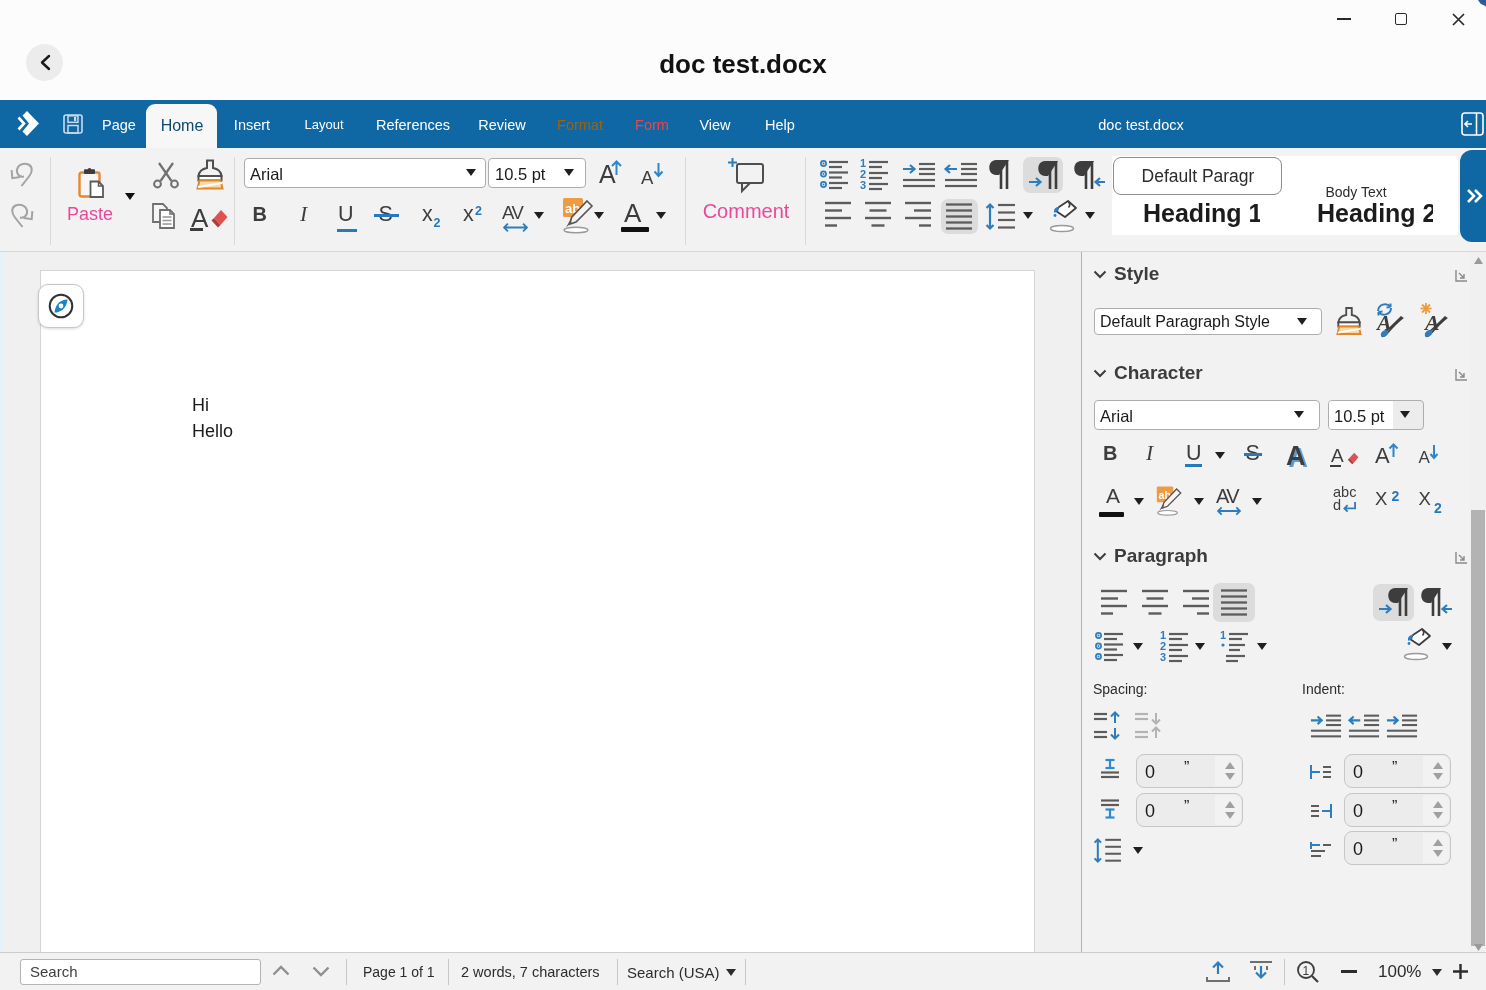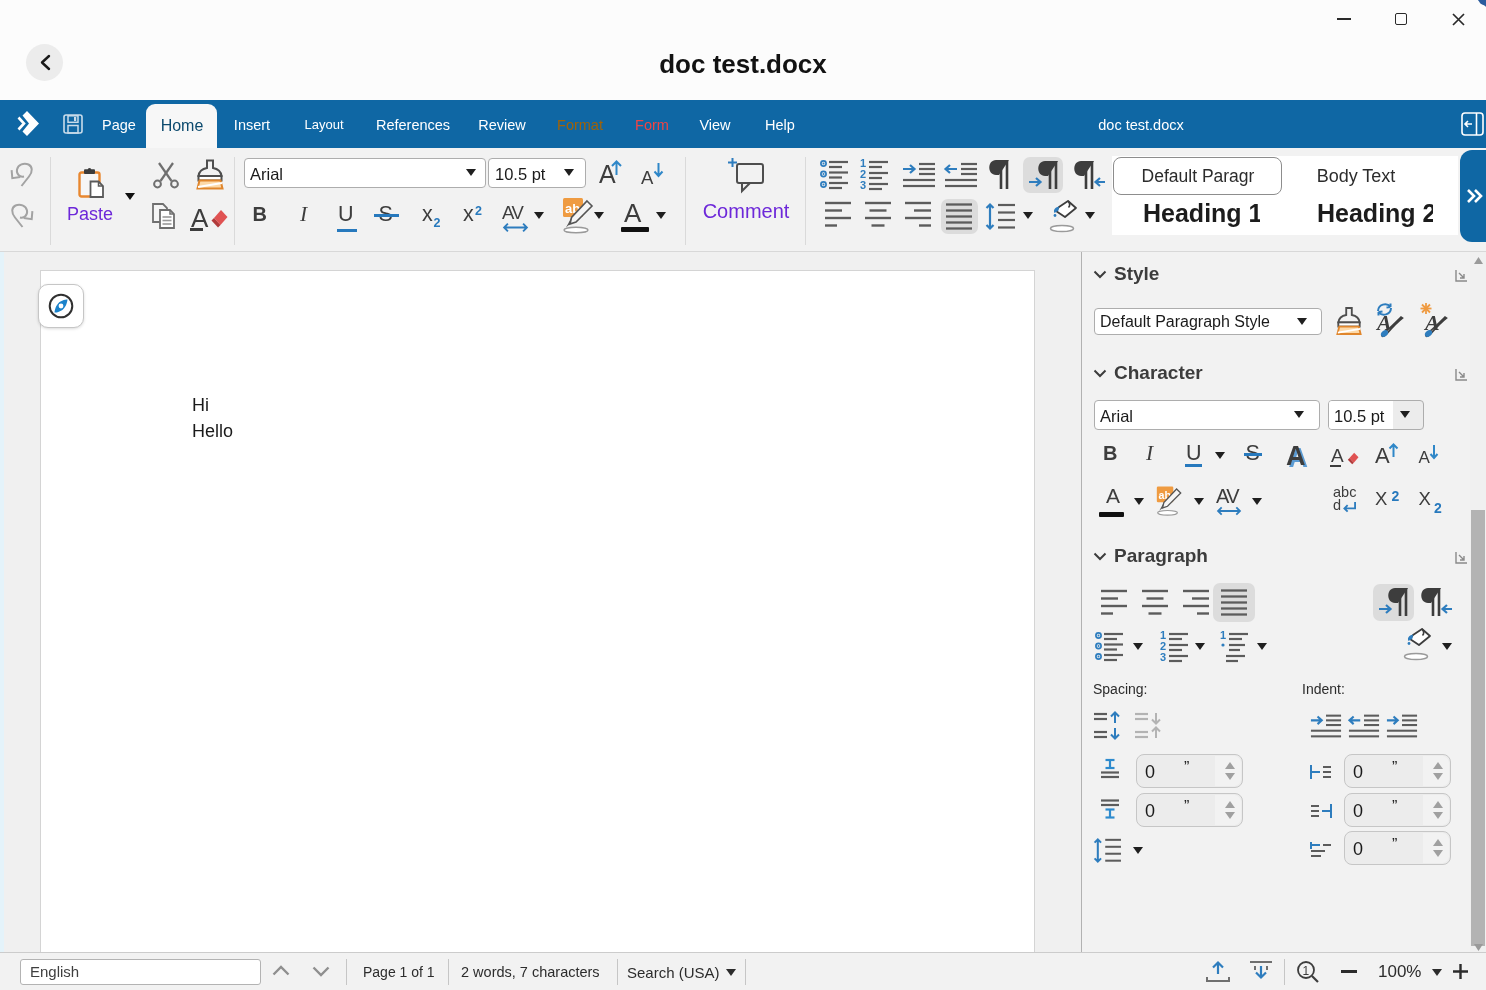--- a/index.html
+++ b/index.html
@@ -1,19 +1,19 @@
 <!DOCTYPE html>
 <html><head>
 <meta charset="utf-8">
 <style>
 *{margin:0;padding:0;box-sizing:border-box}
 html,body{width:1486px;height:990px;overflow:hidden}
 body{font-family:"Liberation Sans",sans-serif;position:relative;background:#fff}
 .abs{position:absolute}
-.t{position:absolute;white-space:nowrap;color:#6d28d9}
+.t{position:absolute;white-space:nowrap;color:#ec4899}
 .vsep{position:absolute;width:1px;background:#dadada}
 .combo{position:absolute;background:#fff;border:1px solid #adadad;border-radius:4px}
 .combotx{position:absolute;left:7px;font-size:16.5px;color:#1a1a1a}
 .tri{position:absolute;width:0;height:0;border-left:5.5px solid transparent;border-right:5.5px solid transparent;border-top:7px solid #1f1f1f}
 .selbox{position:absolute;background:#dcdcdc;border-radius:7px}
 .spin{position:absolute;width:107px;height:34px;background:#ececec;border:1px solid #c6c6c6;border-radius:8px}
 .spin .v{position:absolute;left:8px;top:7px;font-size:18px;color:#1a1a1a}
 .spin .btns{position:absolute;right:1px;top:1px;width:26px;height:30px;background:#f2f2f2;border-radius:0 7px 7px 0}
 .spin .q{position:absolute;left:47px;top:4px;font-size:16px;color:#1a1a1a}
 .spin .up{position:absolute;right:7px;top:7px;width:0;height:0;border-left:5px solid transparent;border-right:5px solid transparent;border-bottom:7px solid #a0a0a0}
@@ -274,21 +274,21 @@
     <path d="M11 6.5 C6.5 7.5 5 10.5 6.5 13 L10.5 10.5 Z" fill="#2e7dbe"></path>
     <circle cx="7" cy="15.5" r="1.4" fill="#2e7dbe"></circle>
     <path d="M20 1 C22 3.5 22 6 20.5 7.5" fill="none" stroke="#3d3d3d" stroke-width="1.6"></path>
     <ellipse cx="14" cy="28.5" rx="11.5" ry="3" fill="#fff" stroke="#9a9a9a" stroke-width="1.5"></ellipse>
   </svg>
 <div class="tri" style="left:1085px;top:212px"></div>
 
 <div class="abs" style="left:1112px;top:156px;width:346px;height:79px;background:#fff"></div>
 <div class="abs" style="left:1113px;top:157px;width:169px;height:38px;border:1px solid #8d8d8d;border-radius:8px;background:#fff"></div>
 <div class="t" style="left:1198px;top:166px;transform:translateX(-50%);font-size:17.5px;color:#2c2c2c">Default Paragr</div>
-<div class="t" style="left:1356px;top:166px;transform:translateX(-50%);font-size:18px;color:#2c2c2c">Body Text</div>
+<div class="t" style="left:1356px;top:184px;transform:translateX(-50%);font-size:14px;color:#2c2c2c">Body Text</div>
 <div class="abs" style="left:1143px;top:199px;width:117px;height:34px;overflow:hidden"><span style="font-size:25px;font-weight:700;color:#1c1c1c;white-space:nowrap">Heading 1</span></div>
 <div class="abs" style="left:1317px;top:199px;width:116px;height:34px;overflow:hidden"><span style="font-size:25px;font-weight:700;color:#1c1c1c;white-space:nowrap">Heading 2</span></div>
 <div class="abs" style="left:1460px;top:150px;width:26px;height:92px;background:#0f67a4;border-radius:12px 0 0 12px"></div>
 <svg style="left:1466px;top:189px" width="16" height="14" viewBox="0 0 16 14">
     <path d="M2 1 L8 7 L2 13 M9 1 L15 7 L9 13" fill="none" stroke="#fff" stroke-width="2.6"></path>
   </svg>
 
 <div class="abs" style="left:0;top:252px;width:1081px;height:700px;background:#f0f0f0"></div>
 <div class="abs" style="left:0;top:252px;width:4px;height:700px;background:#e4f3fa"></div>
 <div class="abs" style="left:40px;top:270px;width:995px;height:682px;background:#fff;border:1px solid #d4d4d4;border-bottom:none"></div>
@@ -625,21 +625,21 @@
 <svg style="left:1474px;top:257px" width="9" height="7" viewBox="0 0 9 7">
     <polygon points="4.5,0 9,7 0,7" fill="#9a9a9a"></polygon>
   </svg>
 <div class="abs" style="left:1471px;top:510px;width:14px;height:436px;background:#b3b3b3"></div>
 <svg style="left:1474px;top:944px" width="9" height="7" viewBox="0 0 9 7">
     <polygon points="0,0 9,0 4.5,7" fill="#9a9a9a"></polygon>
   </svg>
 
 <div class="abs" style="left:0;top:952px;width:1486px;height:38px;background:#f2f2f2;border-top:1px solid #cccccc"></div>
 <div class="abs" style="left:20px;top:959px;width:241px;height:26px;background:#fff;border:1px solid #b3b3b3;border-radius:3px"></div>
-<div class="t" style="left:30px;top:963px;font-size:15px;color:#3f3f3f">English</div>
+<div class="t" style="left:30px;top:963px;font-size:15px;color:#3f3f3f">Search</div>
 <svg style="left:272px;top:965px" width="18" height="11" viewBox="0 0 18 11">
     <path d="M1.5 9.5 L9 2 L16.5 9.5" fill="none" stroke="#8f8f8f" stroke-width="2.4"></path>
   </svg>
 <svg style="left:312px;top:966px" width="18" height="11" viewBox="0 0 18 11">
     <path d="M1.5 1.5 L9 9 L16.5 1.5" fill="none" stroke="#8f8f8f" stroke-width="2.4"></path>
   </svg>
 <div class="vsep" style="left:346px;top:959px;height:26px;background:#c6c6c6"></div>
 <div class="t" style="left:363px;top:964px;font-size:14px;color:#2c2c2c">Page 1 of 1</div>
 <div class="vsep" style="left:448px;top:959px;height:26px;background:#c6c6c6"></div>
 <div class="t" style="left:461px;top:964px;font-size:14.5px;color:#2c2c2c">2 words, 7 characters</div>

